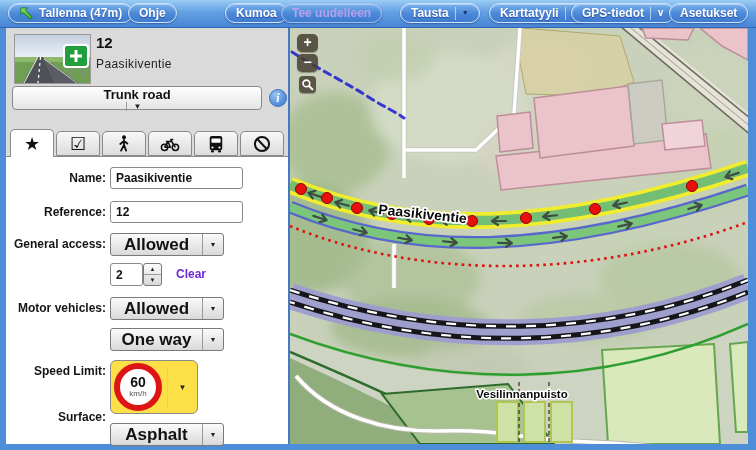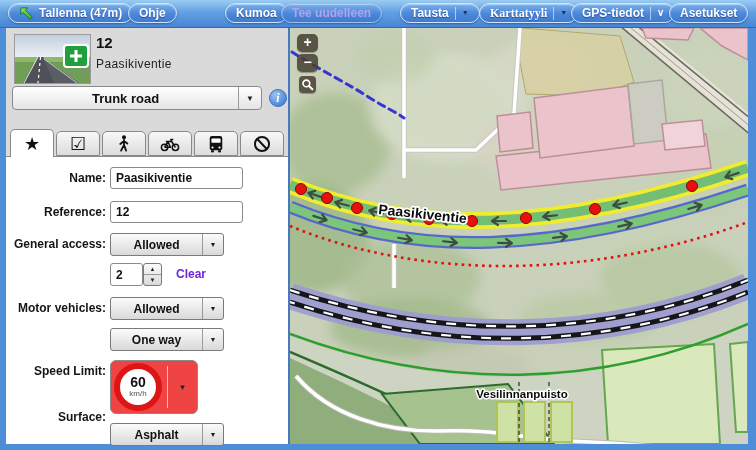--- a/index.html
+++ b/index.html
@@ -26,21 +26,21 @@
   
   .panel{position:absolute;left:6px;top:28px;width:282px;height:416px;
     background:#fff;border-right:2px solid #4679bd;box-sizing:content-box;}
   .panel-header{position:absolute;left:0;top:0;width:282px;height:128px;background:#dadada;}
   .thumb{position:absolute;left:8px;top:6px;width:75px;height:48px;
     border:1px solid #9a9a9a;box-shadow:inset 0 0 0 2px #ededed;background:#fff;}
   .head-ref{position:absolute;left:90px;top:6px;font-size:15px;font-weight:bold;color:#111;}
   .head-name{position:absolute;left:90px;top:29px;font-size:12px;color:#222;letter-spacing:.4px;}
   .type-select{position:absolute;left:6px;top:58px;width:250px;height:24px;
     background:linear-gradient(#ffffff,#e4e4e4);border:1px solid #8a8a8a;border-radius:4px;
-    display:flex;align-items:center;box-sizing:border-box;}
+    display:flex;align-items:center;box-sizing:border-box;flex-direction:column;}
   .type-label{flex:1;text-align:center;font-weight:bold;font-size:13px;color:#111;}
   .sel-arrow-seg{width:22px;height:100%;border-left:1px solid #9a9a9a;display:flex;
     align-items:center;justify-content:center;font-size:8px;color:#222;}
   .info-badge{position:absolute;left:263px;top:61px;width:18px;height:18px;border-radius:50%;
     background:radial-gradient(circle at 35% 30%,#9cc4f2,#4a86d8 75%);
     border:1px solid #3a72c4;color:#fff;display:flex;align-items:center;justify-content:center;
     font:italic bold 12px "Liberation Serif",serif;box-sizing:border-box;}
   .tabs{position:absolute;left:4px;top:101px;display:flex;gap:2px;z-index:2;}
   .tab{width:44px;height:25px;margin-top:2px;background:linear-gradient(#f8f8f8,#dcdcdc);
     border:1px solid #8a8a8a;border-radius:5px 5px 0 0;display:flex;align-items:center;
@@ -50,35 +50,35 @@
   .form-bg{position:absolute;left:0;top:128px;width:282px;height:288px;background:#fff;
     border-top:1px solid #8a8a8a;box-sizing:border-box;z-index:1;}
   .flabel{position:absolute;left:0;width:100px;text-align:right;font-size:12px;
     font-weight:bold;color:#151515;z-index:3;}
   .tinput{position:absolute;left:104px;width:133px;height:22px;border:1px solid #8a8a8a;
     border-radius:3px;font:bold 12px "Liberation Sans",sans-serif;padding:0 5px;color:#111;
     background:#fff;box-sizing:border-box;z-index:3;}
   .dropbtn{position:absolute;left:104px;width:114px;height:23px;
     background:linear-gradient(#fbfbfb,#d9d9d9);border:1px solid #7a7a7a;border-radius:3px;
     display:flex;align-items:center;box-sizing:border-box;z-index:3;}
-  .drop-label{flex:1;text-align:center;font-weight:bold;font-size:12px;color:#111;}
+  .drop-label{flex:1;text-align:center;font-weight:bold;font-size:17px;color:#111;}
   .drop-arrow{width:20px;height:100%;border-left:1px solid #9a9a9a;display:flex;
     align-items:center;justify-content:center;font-size:7px;color:#222;}
   .lanes-input{position:absolute;left:104px;top:235px;width:33px;height:23px;
     border:1px solid #8a8a8a;border-radius:3px;font:bold 12px "Liberation Sans",sans-serif;
     padding:0 5px;color:#111;box-sizing:border-box;z-index:3;}
   .stepper{position:absolute;left:137px;top:235px;width:19px;height:23px;
     border:1px solid #7a7a7a;border-radius:3px;background:linear-gradient(#fbfbfb,#d9d9d9);
     display:flex;flex-direction:column;box-sizing:border-box;z-index:3;}
   .stepper div{flex:1;display:flex;align-items:center;justify-content:center;
     font-size:6px;color:#222;}
   .stepper div:first-child{border-bottom:1px solid #9a9a9a;}
   .clear-label{position:absolute;left:170px;top:239px;font-size:12px;font-weight:bold;
     color:#6d28d9;z-index:3;}
-  .speed-btn{position:absolute;left:104px;top:332px;width:88px;height:54px;background:#ef4444;
+  .speed-btn{position:absolute;left:104px;top:332px;width:88px;height:54px;background:#fde047;
     border:1px solid #8a8a8a;border-radius:6px;display:flex;align-items:center;
     box-sizing:border-box;z-index:3;}
   .sign{width:48px;height:48px;margin-left:3px;border-radius:50%;background:#fff;
     border:6px solid #dd1515;box-sizing:border-box;display:flex;flex-direction:column;
     align-items:center;justify-content:center;}
   .sign .val{font-size:14px;font-weight:bold;color:#111;line-height:13px;}
   .sign .unit{font-size:8px;color:#555;line-height:9px;}
   .speed-div{width:1px;height:42px;background:#ccc;margin-left:5px;}
   .speed-arrow{flex:1;text-align:center;font-size:8px;color:#222;}
   
@@ -118,21 +118,21 @@
     <span>Kumoa</span>
   </div>
   <div class="tbtn disabled" style="left:281px;">
     <span>Tee uudelleen</span>
   </div>
   <div class="tbtn" style="left:400px;">
     <span>Tausta</span>
     <span class="tb-div"></span>
     <span class="tb-arrow">▼</span>
   </div>
-  <div class="tbtn" style="left:479px;font-family:Liberation Serif, serif;">
+  <div class="tbtn" style="left:489px;">
     <span>Karttatyyli</span>
     <span class="tb-div"></span>
     <span class="tb-arrow">▼</span>
   </div>
   <div class="tbtn" style="left:571px;">
     <span>GPS-tiedot</span>
     <span class="tb-div"></span>
     <span class="tb-chev">∨</span>
   </div>
   <div class="tbtn" style="left:669px;">

